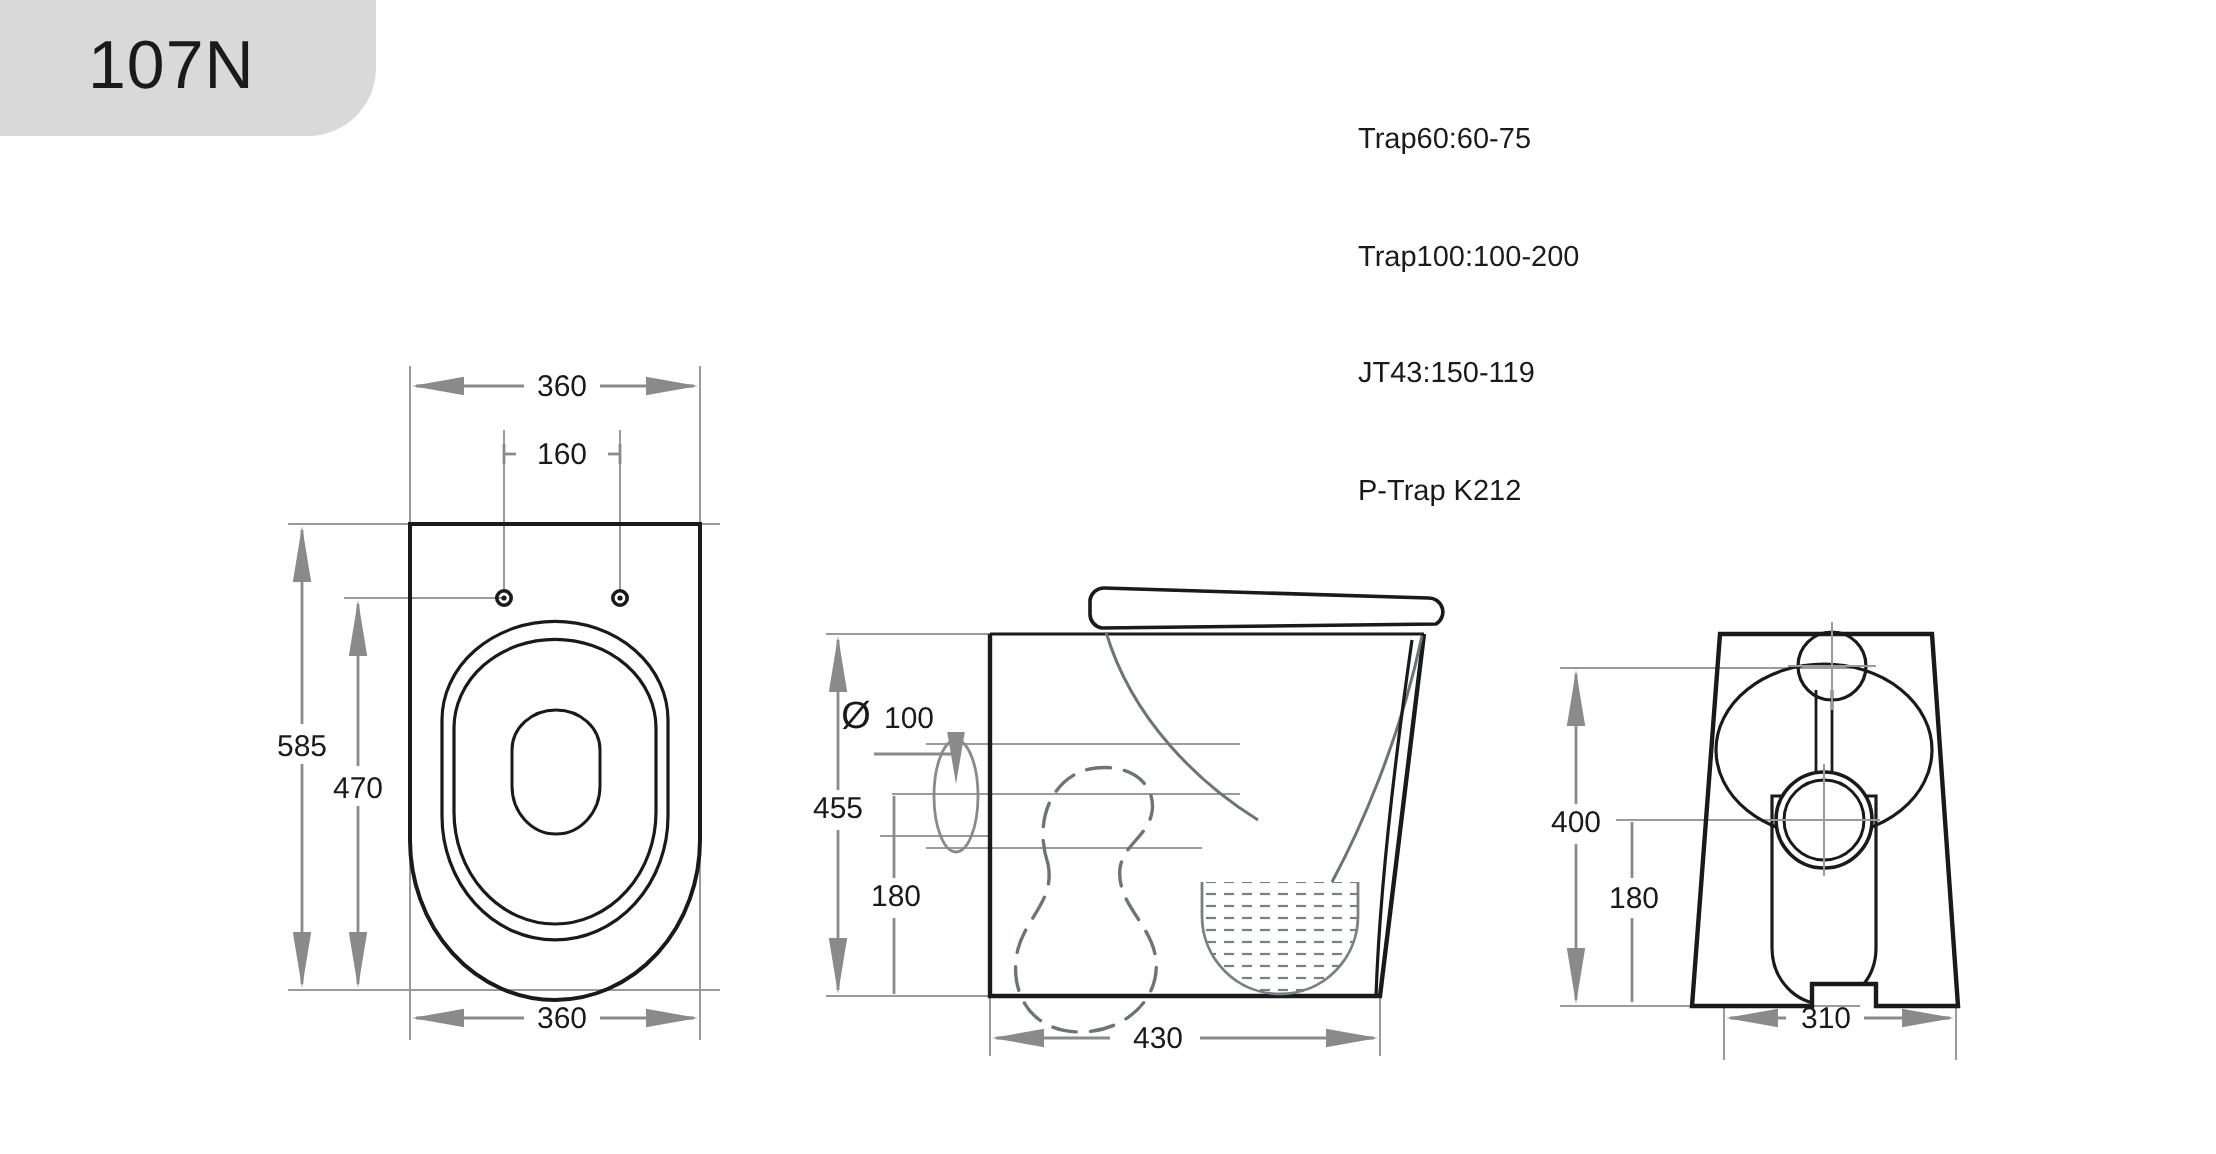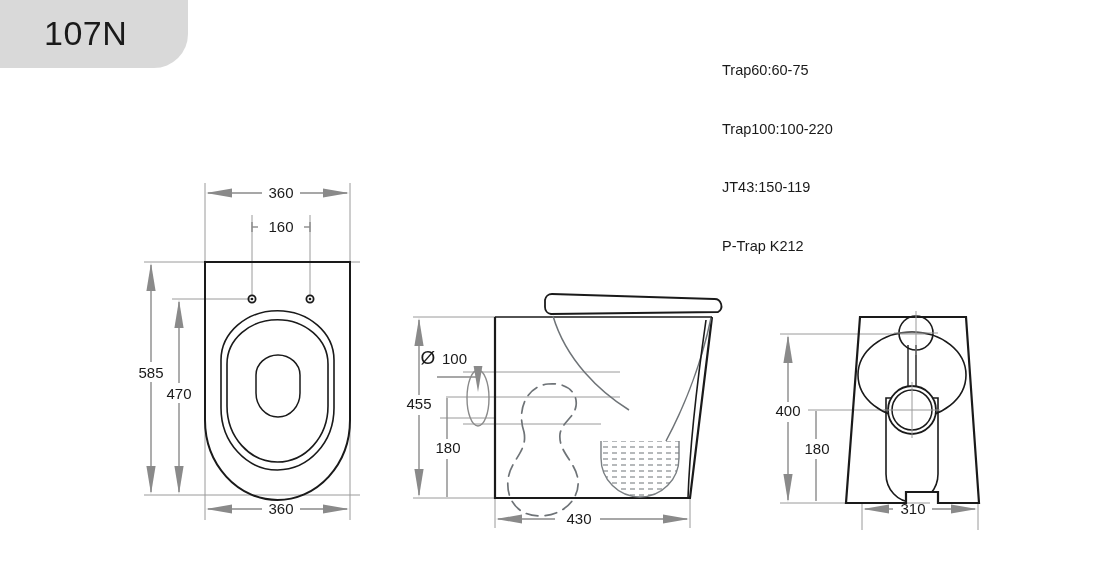--- a/index.html
+++ b/index.html
@@ -34,21 +34,21 @@
     position: absolute;
     left: 44px;
     top: 14px;
     font-size: 34px;
     color: #1a1a1a;
     letter-spacing: 0.5px;
     font-family: "Liberation Sans", sans-serif;
   }
   .trap-notes {
     position: absolute;
-    left: 722px;
+    left: 679px;
     top: 22px;
     font-size: 14.5px;
     line-height: 19.5px;
     color: #1a1a1a;
     white-space: pre;
   }
   .trap-note-line { display: block; }
   svg.draw {
     position: absolute;
     left: 0; top: 0;
@@ -70,21 +70,21 @@
 <body>
 
 <div id="sheet">
 
   <div class="title-badge">
     <span class="title-badge-text">107N</span>
   </div>
 
   <div class="trap-notes">
     <span class="trap-note-line">Trap60:60-75</span>
-    <span class="trap-note-line">Trap100:100-220</span>
+    <span class="trap-note-line">Trap100:100-200</span>
     <span class="trap-note-line">JT43:150-119</span>
     <span class="trap-note-line">P-Trap K212</span>
   </div>
 
   <svg class="draw" viewBox="0 0 1108 577">
     <defs>
       <pattern id="waterHatch" patternUnits="userSpaceOnUse" width="9" height="6">
         <path d="M0 3 H5" stroke="#7a7f83" stroke-width="1.1"></path>
       </pattern>
       <clipPath id="waterClip">

